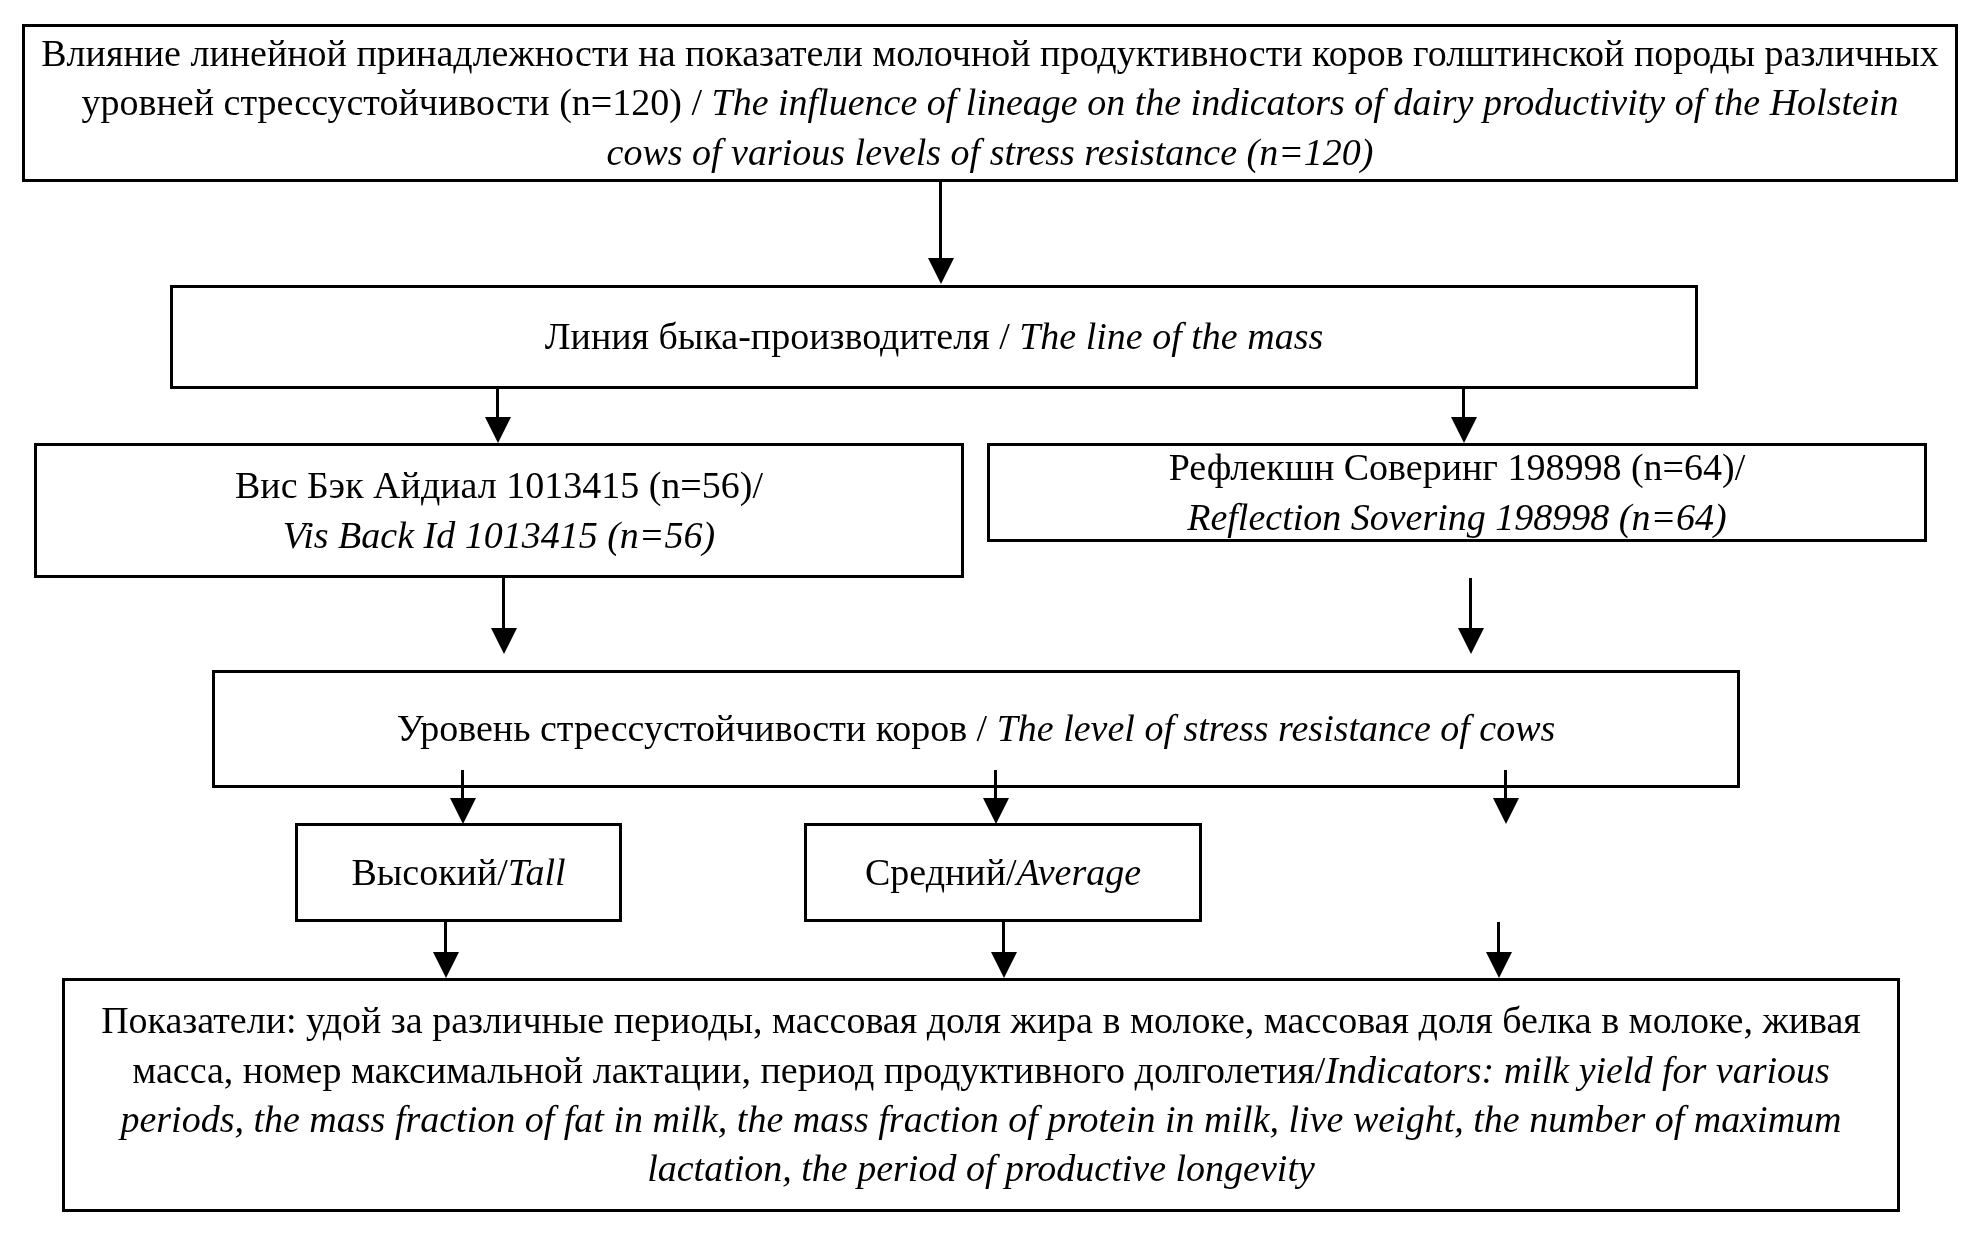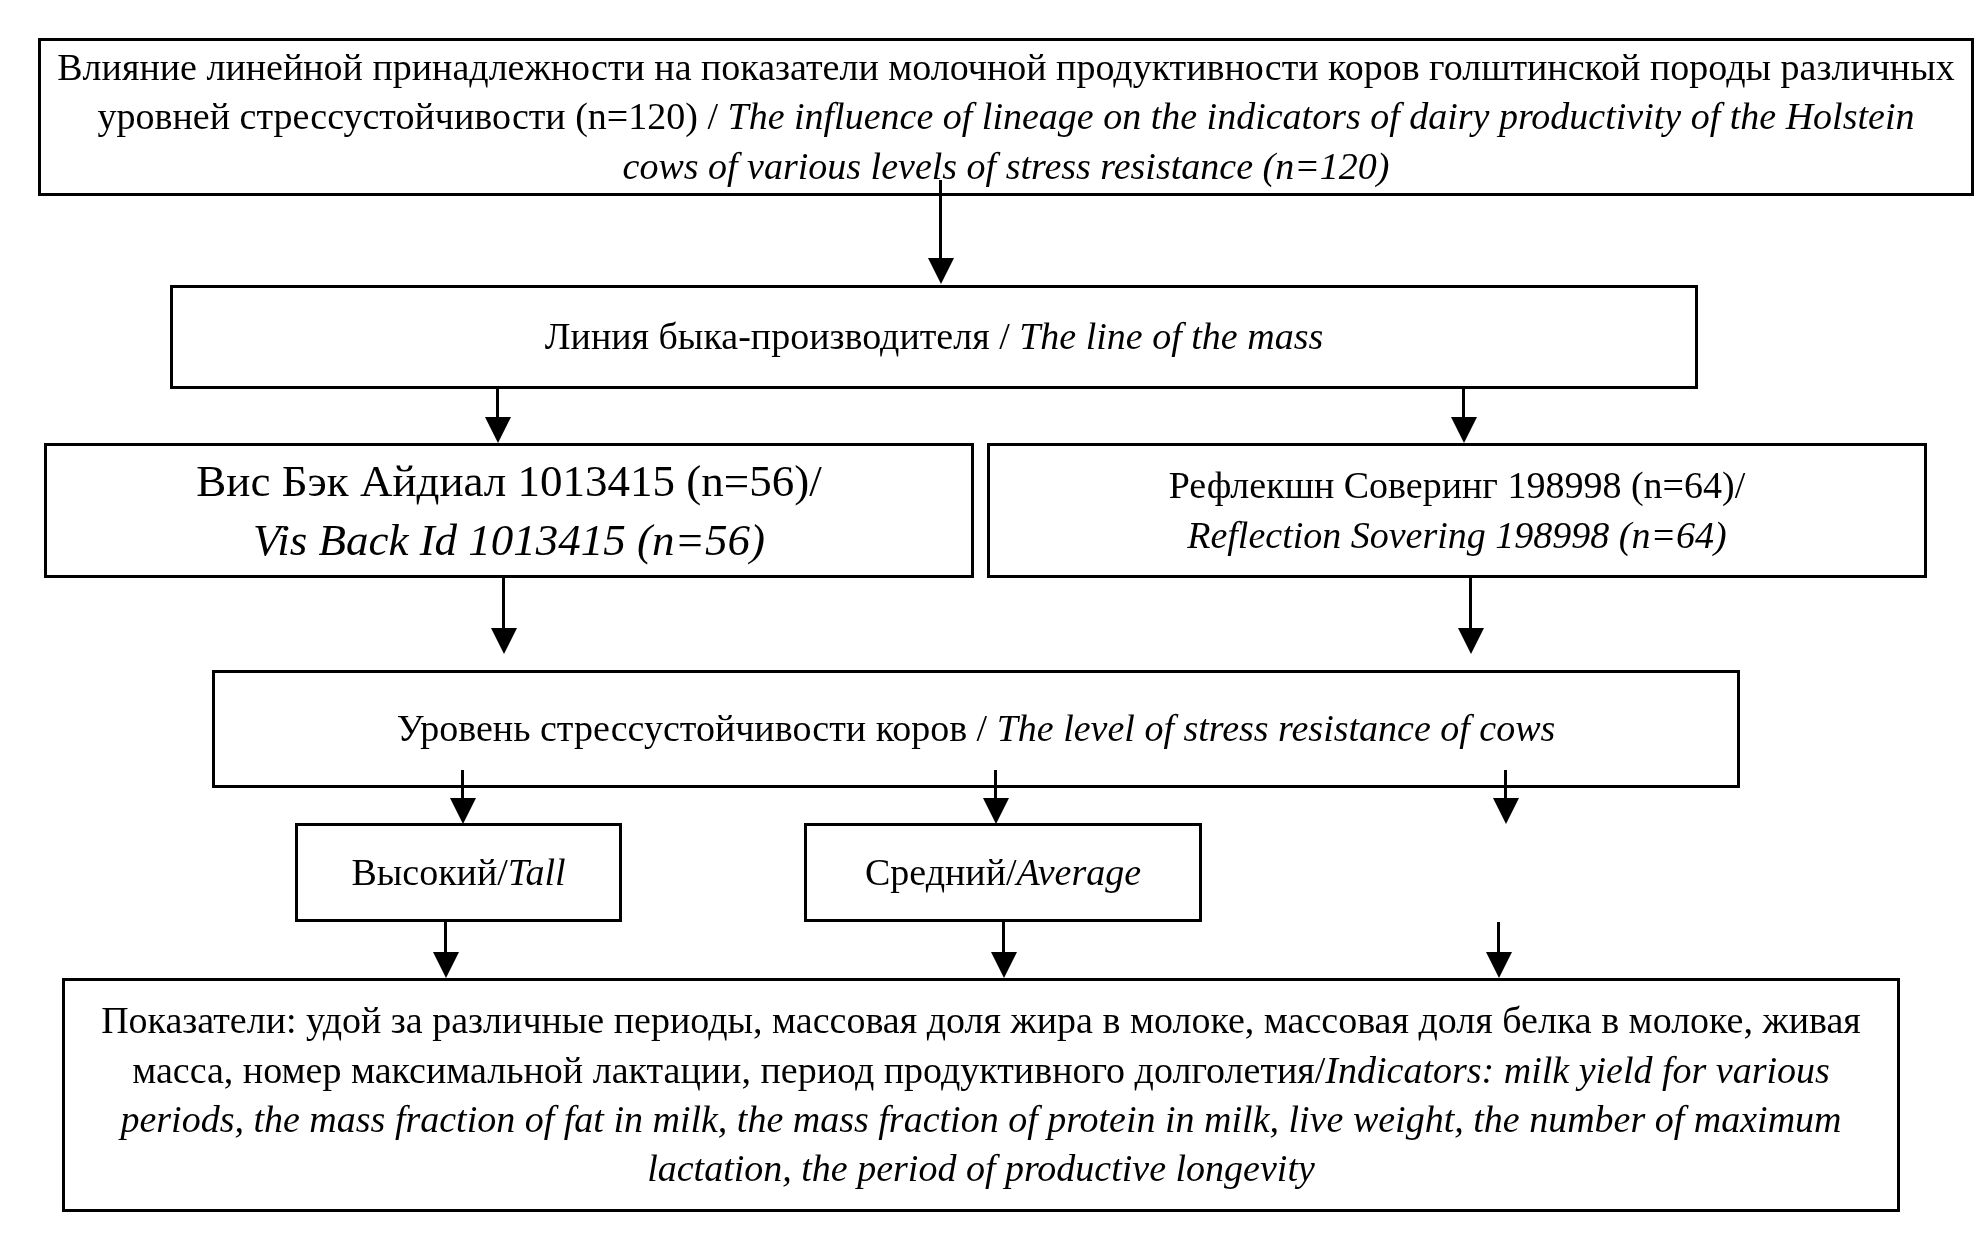--- a/index.html
+++ b/index.html
@@ -28,24 +28,24 @@
     justify-content: center;
     text-align: center;
     line-height: 1.30;
     padding: 4px 14px;
   }
   .node .txt { display: block; width: 100%; }
   .it { font-style: italic; }
   .up { font-style: normal; }
 
   
-  #node-root      { left: 22px;   top: 38px;   width: 1936px; height: 158px; font-size: 38px; margin-left: 16px; }
+  #node-root      { left: 22px;   top: 24px;   width: 1936px; height: 158px; font-size: 38px; }
   #node-sire      { left: 170px;  top: 285px;  width: 1528px; height: 104px; font-size: 38px; }
-  #node-line-a    { left: 44px;   top: 443px;  width: 930px;  height: 135px; font-size: 45px; }
-  #node-line-b    { left: 987px;  top: 443px;  width: 940px;  height: 135px; font-size: 38px; }
+  #node-line-a    { left: 34px;   top: 443px;  width: 930px;  height: 135px; font-size: 38px; }
+  #node-line-b    { left: 987px;  top: 443px;  width: 940px;  height: 99px; font-size: 38px; }
   #node-level     { left: 212px;  top: 656px;  width: 1528px; height: 118px; font-size: 38px; margin-top: 14px; }
   #node-tall      { left: 295px;  top: 823px;  width: 327px;  height: 99px;  font-size: 38px; }
   #node-average   { left: 804px;  top: 823px;  width: 398px;  height: 99px;  font-size: 38px; }
   #node-low       { left: 1305px; top: 823px;  width: 368px;  height: 99px;  font-size: 38px; }
   #node-indicators{ left: 62px;   top: 978px;  width: 1838px; height: 234px; font-size: 38px;
                     justify-content: center; padding: 10px 24px; }
   #node-indicators .txt { text-align: center; }
   .vline {
     position: absolute;
     width: 3px;

